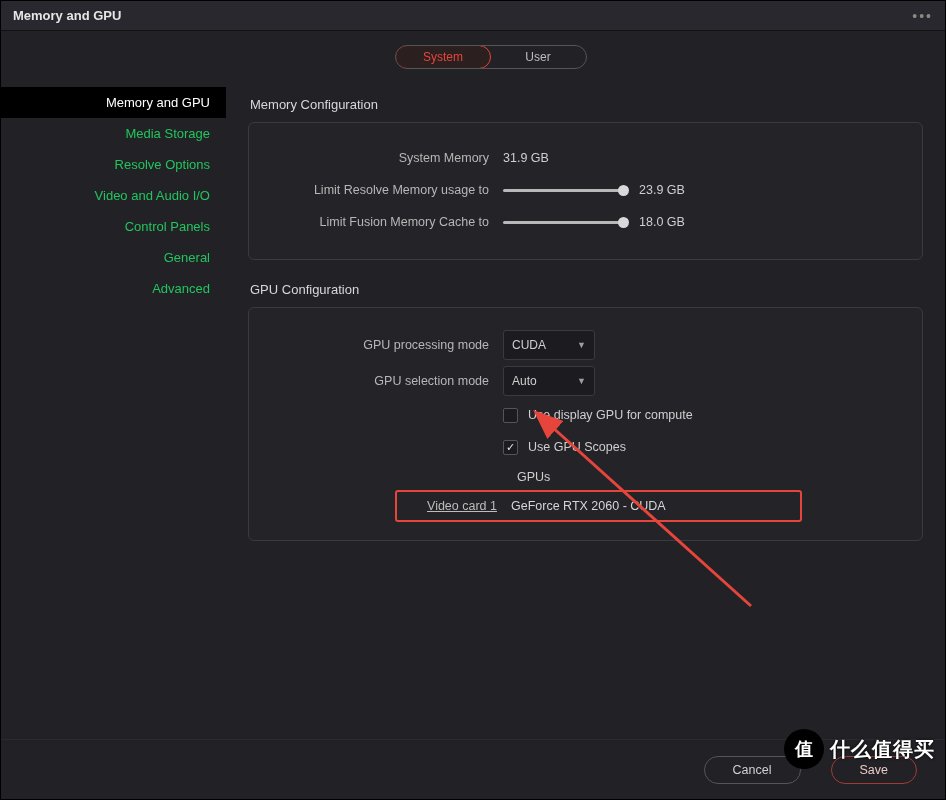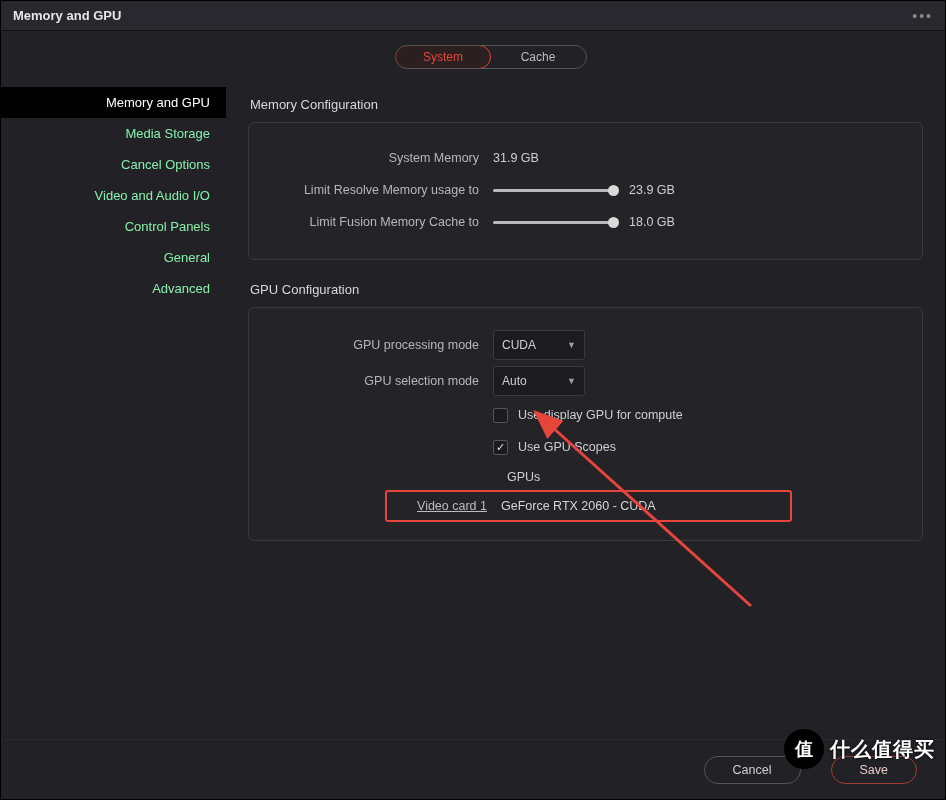--- a/index.html
+++ b/index.html
@@ -31,31 +31,31 @@
       width: 96px; text-align: center; line-height: 22px;
       font-size: 12px; color: #bdbdbd; cursor: pointer;
     }
     .seg div.active { color: #e6453b; border: 1px solid #e6453b; border-radius: 14px; margin: -1px; background: #2b1f1f; }
     .seg div.inactive {}
 
     .body { display: flex; height: calc(100% - 30px - 48px - 60px); }
     .sidebar { width: 225px; padding-top: 8px; }
     .sidebar-item {
       text-align: right; padding: 8px 16px 8px 0;
-      color: #86efac; font-size: 13px; cursor: pointer;
+      color: #22c55e; font-size: 13px; cursor: pointer;
     }
     .sidebar-item.active {
       background: #000; color: #fff;
     }
 
     .content { flex: 1; padding: 12px 22px 0 22px; }
     .section-title { color: #d8d8d8; font-size: 13px; margin: 6px 0 10px 2px; }
     .panel {
       border: 1px solid #3a3a40; border-radius: 6px;
-      padding: 16px 22px 18px 22px; margin-bottom: 22px;
+      padding: 16px 22px 18px 32px; margin-bottom: 22px;
       background: #232328;
     }
     .row { display: flex; align-items: center; margin: 6px 0; min-height: 26px; }
     .row-label {
       width: 222px; text-align: right; color: #b7b7b7;
       font-size: 12.5px; padding-right: 14px;
     }
     .row-value { color: #cfcfcf; font-size: 12.5px; }
 
     .slider {
@@ -122,30 +122,30 @@
 <body>
 
 <div class="titlebar">
   <span class="titlebar-title">Memory and GPU</span>
   <span class="titlebar-dots">•••</span>
 </div>
 
 <div class="tabbar-row">
   <div class="seg">
     <div class="active">System</div>
-    <div class="inactive">Cache</div>
+    <div class="inactive">User</div>
   </div>
 </div>
 
 <div class="body">
 
   <div class="sidebar">
     <div class="sidebar-item active">Memory and GPU</div>
     <div class="sidebar-item">Media Storage</div>
-    <div class="sidebar-item">Cancel Options</div>
+    <div class="sidebar-item">Resolve Options</div>
     <div class="sidebar-item">Video and Audio I/O</div>
     <div class="sidebar-item">Control Panels</div>
     <div class="sidebar-item">General</div>
     <div class="sidebar-item">Advanced</div>
   </div>
 
   <div class="content">
 
     <div class="section-title">Memory Configuration</div>
     <div class="panel">

